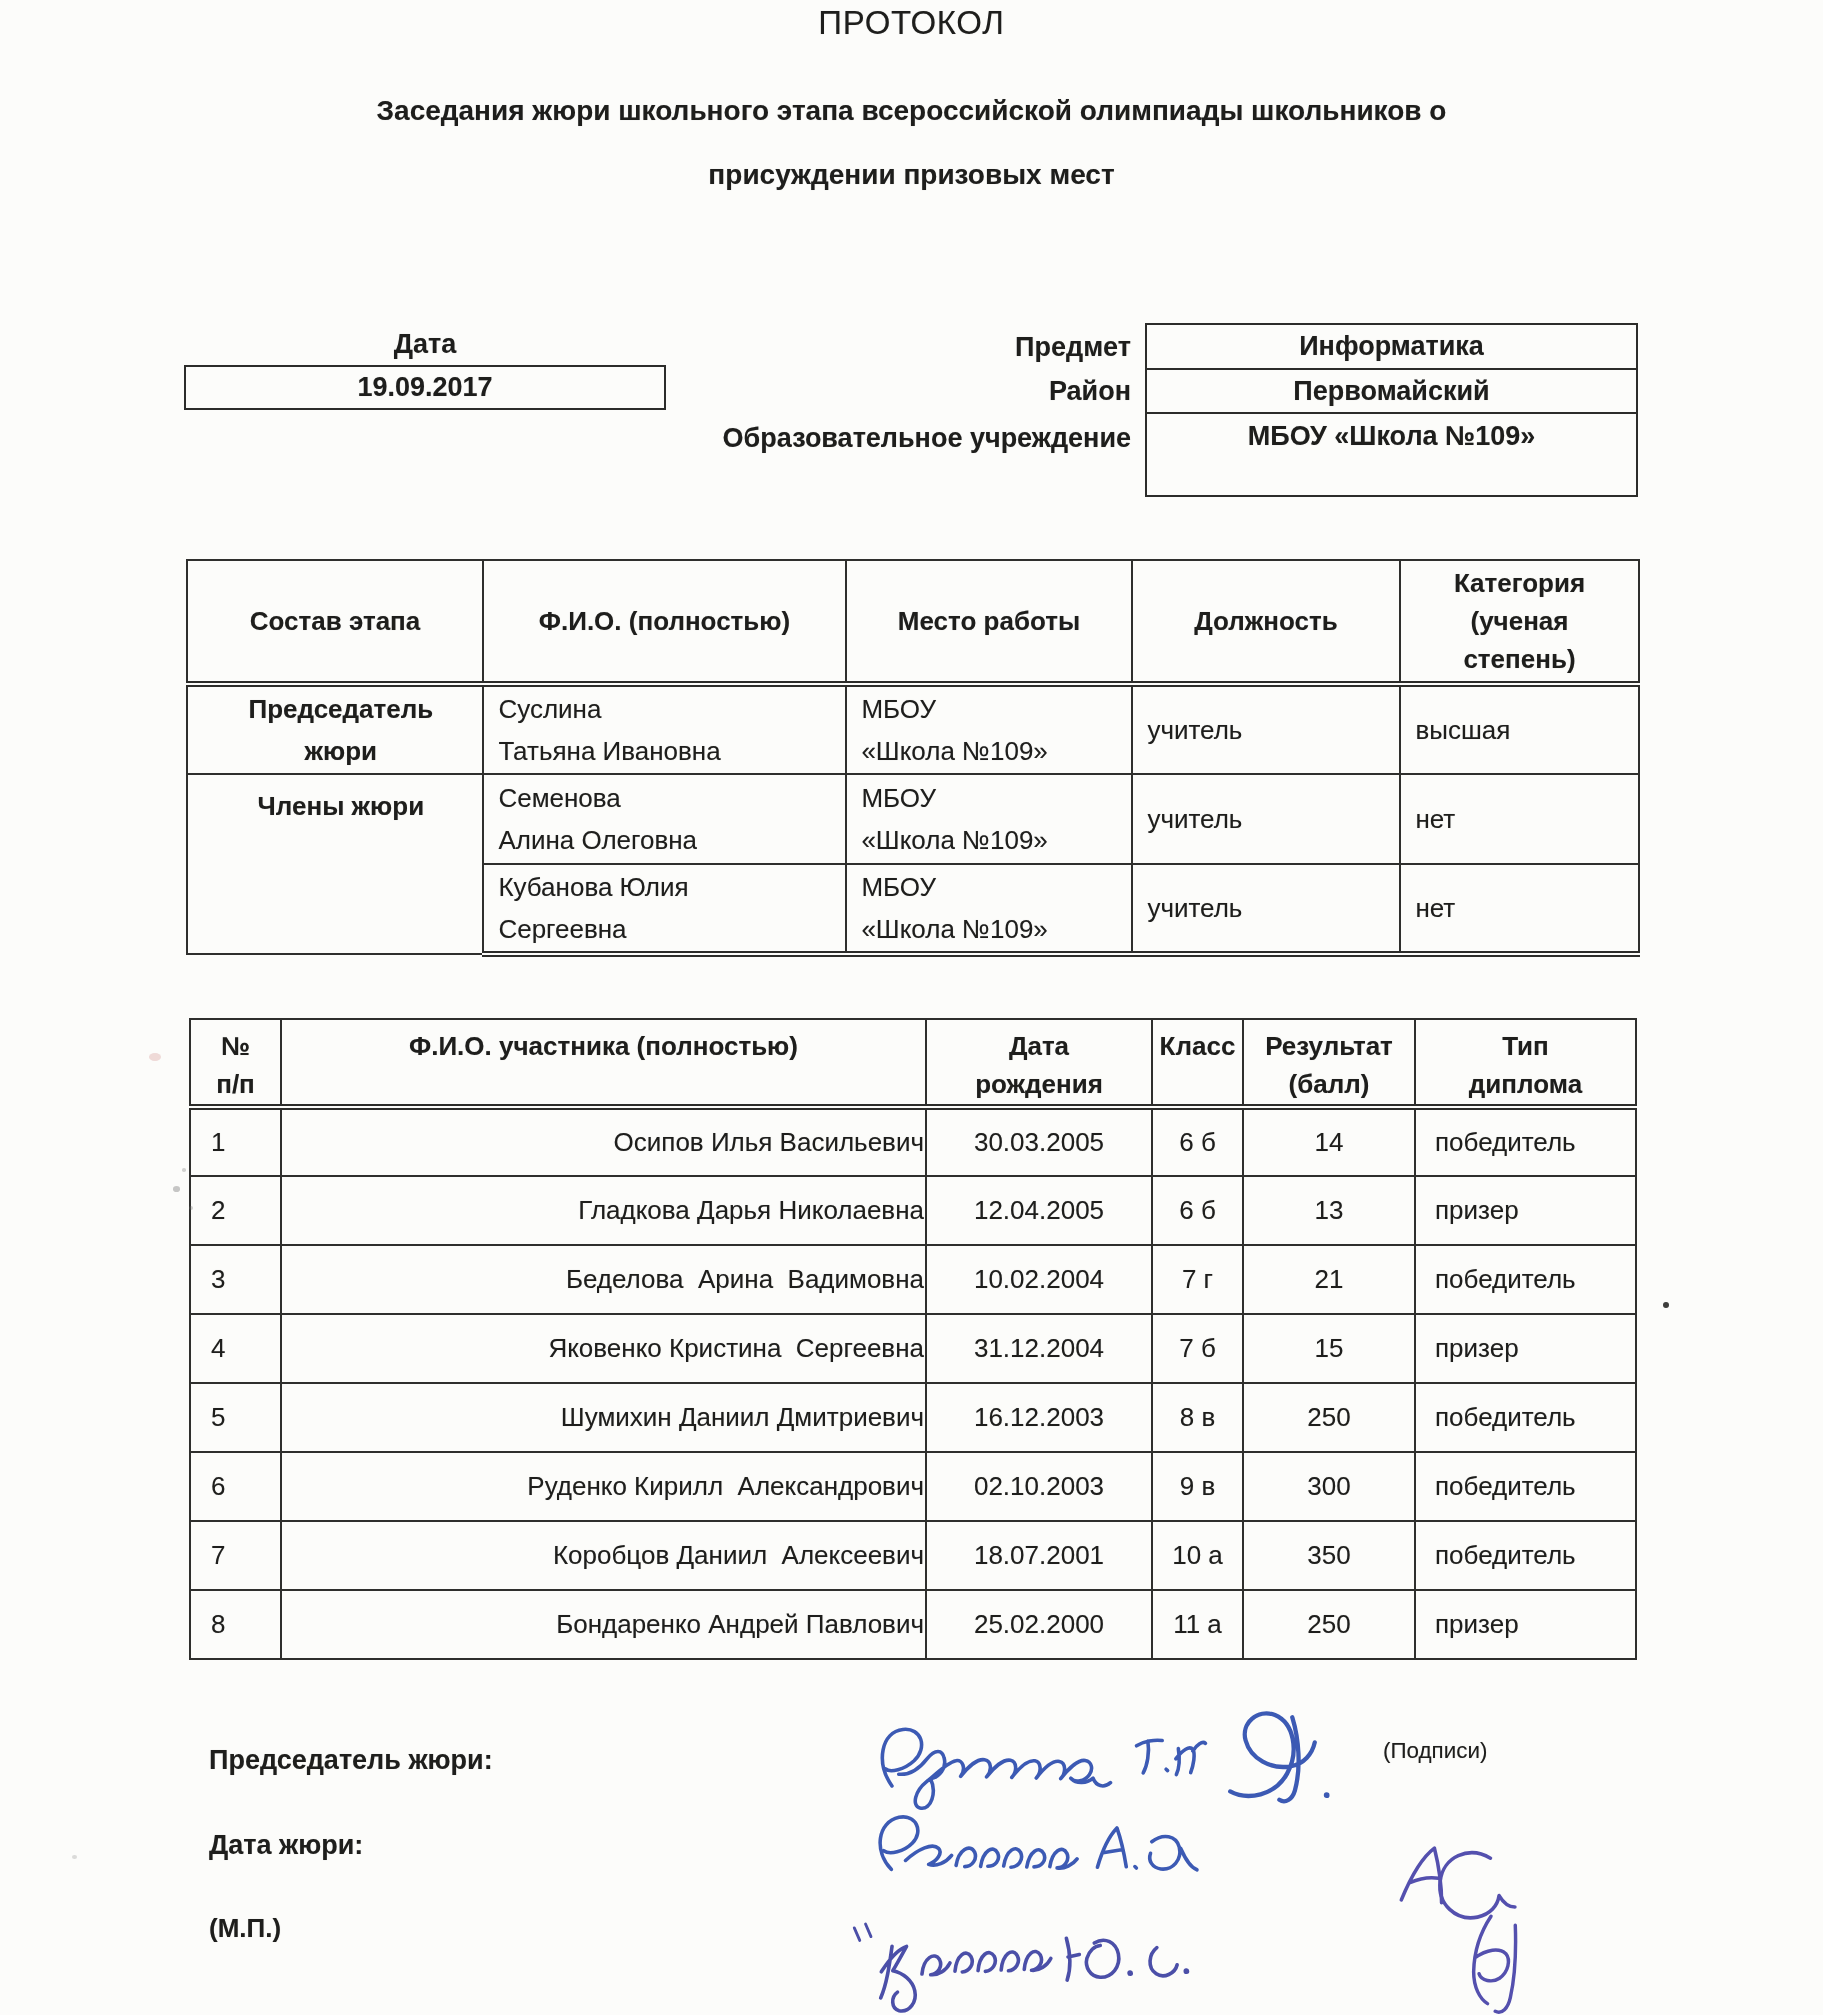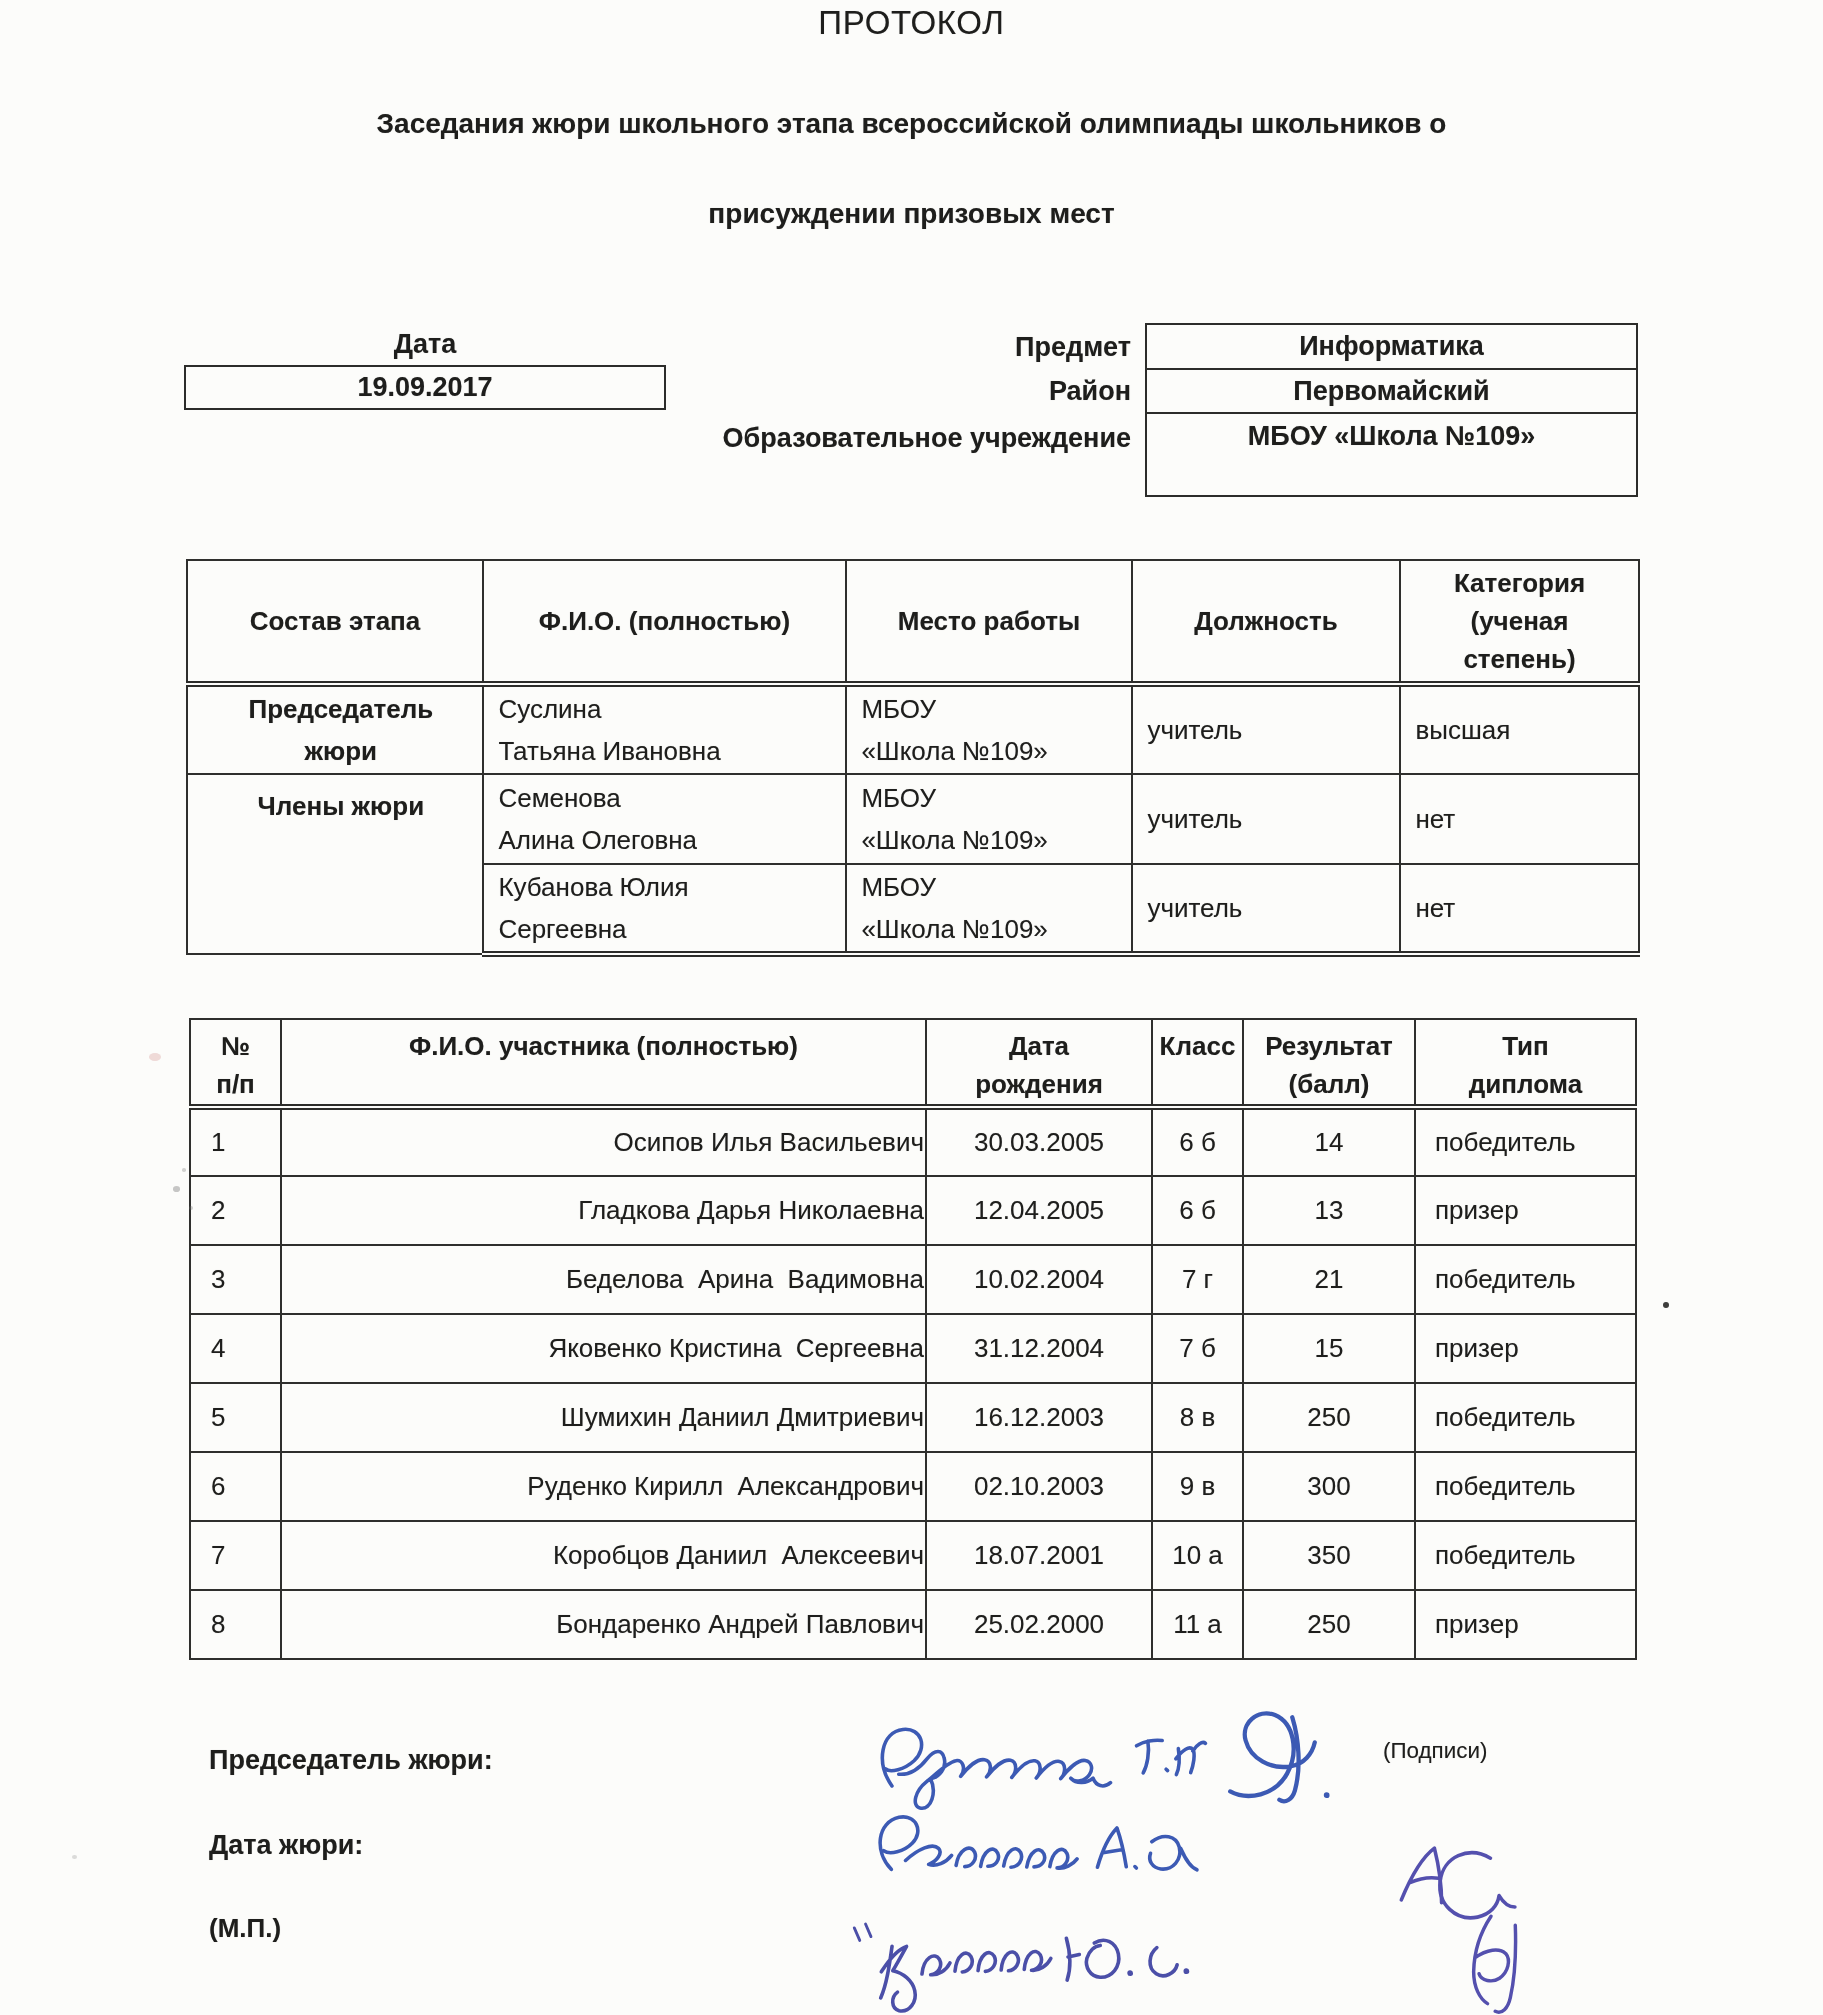--- a/index.html
+++ b/index.html
@@ -10,21 +10,21 @@
     color:#1e1e1c;overflow:hidden;
   }
   .page *{box-sizing:border-box;}
   .txt{text-shadow:0 0 0.7px rgba(45,45,45,.35);}
   .pre{white-space:pre-line;}
   .prewrap{white-space:pre-wrap;text-align:right;}
 
   .title{position:absolute;top:4.3px;left:0;width:100%;text-align:center;
     font-size:33px;font-weight:400;letter-spacing:0.7px;}
   .subtitle{position:absolute;top:79px;left:0;width:100%;text-align:center;
-    font-size:28px;font-weight:700;line-height:90px;}
+    font-size:28px;font-weight:700;line-height:64px;}
 
   .date-label{position:absolute;left:184px;top:329px;width:482px;text-align:center;
     font-size:27px;font-weight:700;}
   .date-box{position:absolute;left:184px;top:365px;width:482px;height:45px;
     border:2.2px solid #2c2c2a;display:flex;align-items:center;justify-content:center;
     font-size:27px;font-weight:700;}
 
   .fld-label{position:absolute;right:692px;text-align:right;font-size:27px;
     font-weight:700;white-space:nowrap;}
   .lbl-subject{top:332px;}

